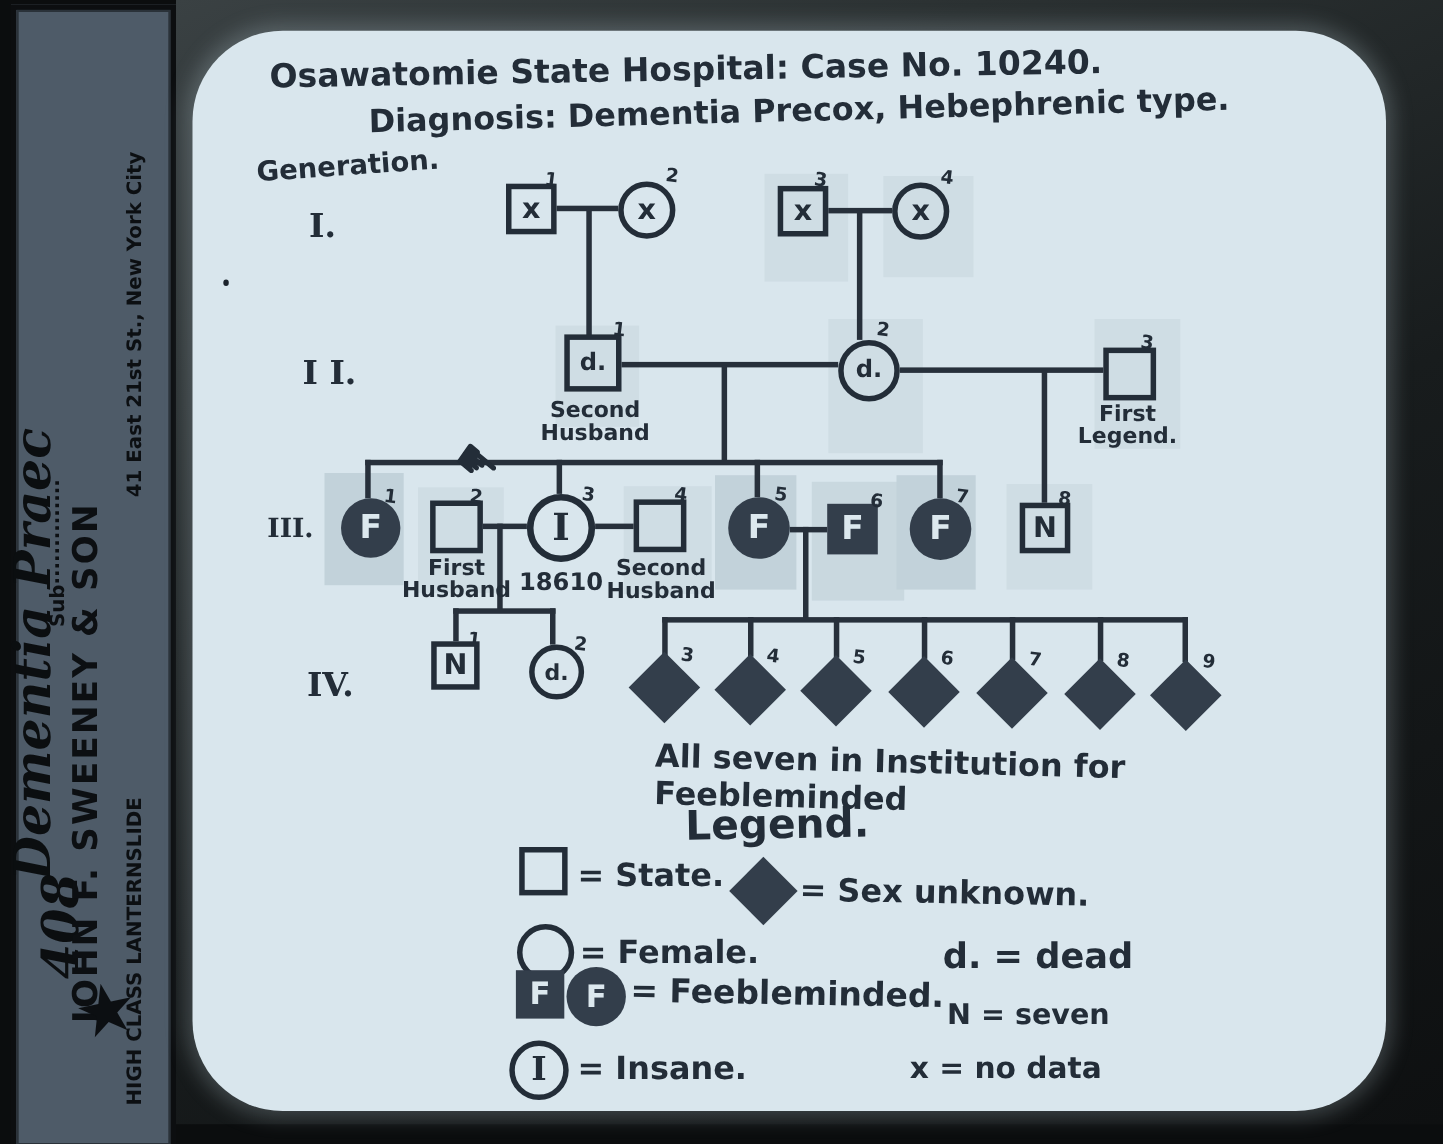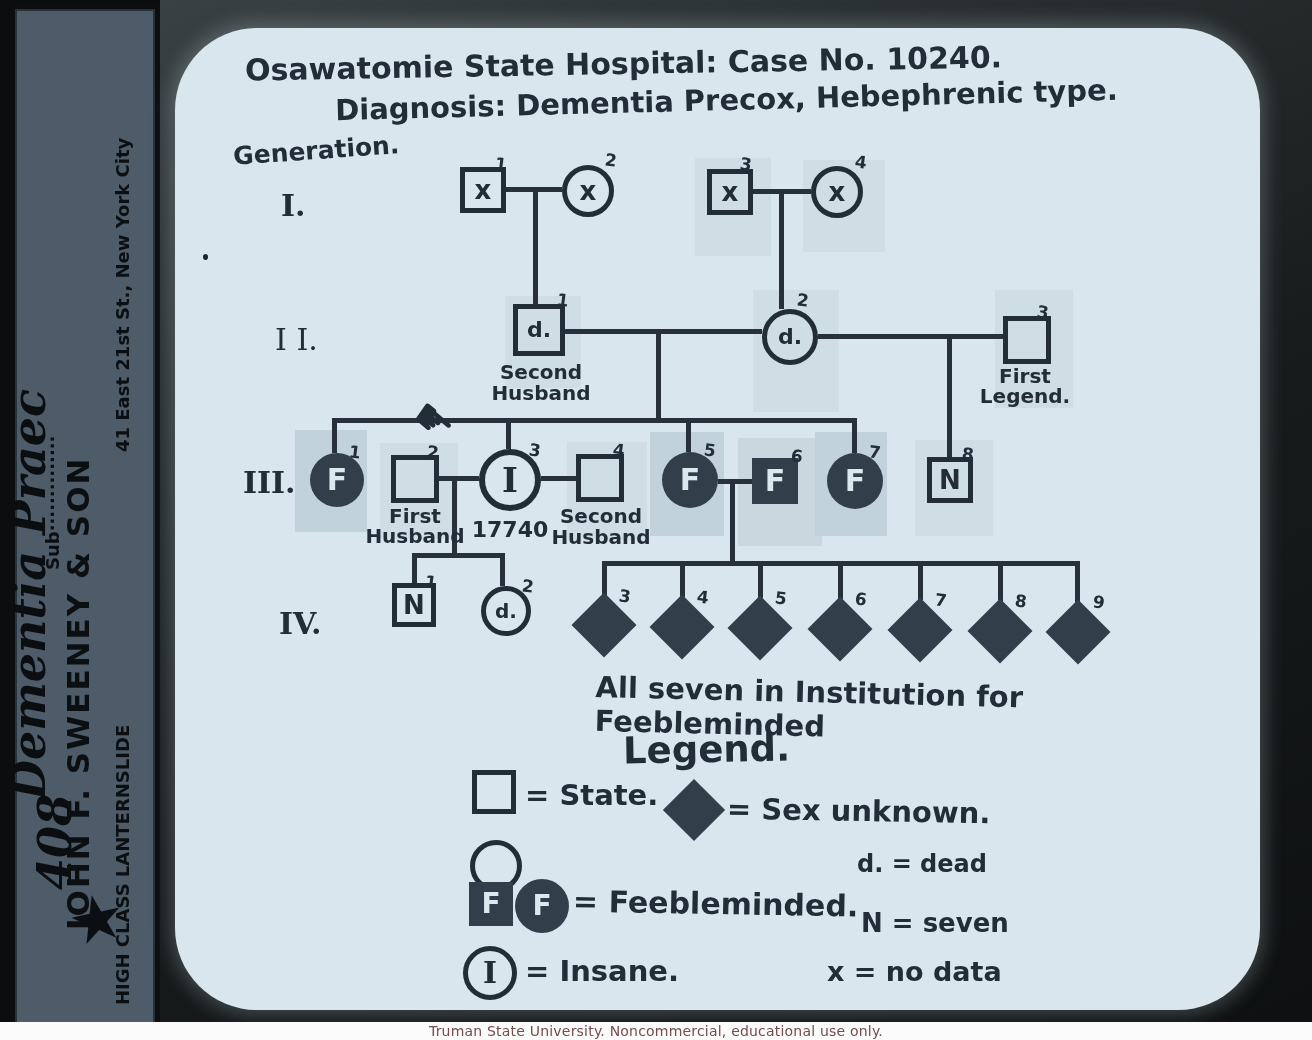--- a/index.html
+++ b/index.html
@@ -58,22 +58,22 @@
   <div style="position:absolute;left:68px;top:882px;font-size:64px;color:#0c0f12;transform:rotate(-12deg);">★</div>
 
   <div class="slide">
     <div class="speck" style="left:28px;top:226px;width:5px;height:6px;"></div>
 
     <div class="hand" style="left:70px;top:18px;font-size:30px;font-weight:700;transform:rotate(-1deg);">Osawatomie State Hospital:  Case No. 10240.</div>
     <div class="hand" style="left:160px;top:55px;font-size:29px;font-weight:700;transform:rotate(-1.5deg);">Diagnosis: Dementia Precox, Hebephrenic type.</div>
     <div class="hand" style="left:58px;top:108px;font-size:25px;font-weight:700;transform:rotate(-4deg);">Generation.</div>
 
     <div class="hand" style="left:106px;top:160px;font-size:30px;font-weight:700;font-family:'DejaVu Serif',serif;">I.</div>
-    <div class="hand" style="left:100px;top:294px;font-size:30px;font-weight:400;font-family:'DejaVu Serif',serif;">I I.</div>
-    <div class="hand" style="left:68px;top:437px;font-size:30px;font-weight:700;font-family:'DejaVu Serif',serif;">III.</div>
+    <div class="hand" style="left:100px;top:294px;font-size:30px;font-weight:700;font-family:'DejaVu Serif',serif;">I I.</div>
+    <div class="hand" style="left:68px;top:437px;font-size:24px;font-weight:700;font-family:'DejaVu Serif',serif;">III.</div>
     <div class="hand" style="left:104px;top:578px;font-size:30px;font-weight:700;font-family:'DejaVu Serif',serif;">IV.</div>
 
     <div class="patch" style="left:520px;top:130px;width:76px;height:98px;"></div>
     <div class="patch" style="left:628px;top:132px;width:82px;height:92px;"></div>
     <div class="patch" style="left:330px;top:268px;width:76px;height:92px;"></div>
     <div class="patch" style="left:578px;top:262px;width:86px;height:122px;"></div>
     <div class="patch" style="left:820px;top:262px;width:78px;height:118px;"></div>
     <div class="patch dark" style="left:120px;top:402px;width:72px;height:102px;"></div>
     <div class="patch" style="left:205px;top:415px;width:78px;height:96px;"></div>
     <div class="patch" style="left:392px;top:414px;width:80px;height:98px;"></div>
@@ -143,21 +143,21 @@
       </div>
     <div class="num" style="left:174px;top:414px;">1</div>
     <div class="sym sq" style="left:216px;top:427px;width:38px;height:38px;"></div>
     <div class="num" style="left:252px;top:414px;">2</div>
     <div class="lbl" style="left:190px;top:478px;width:100px;font-size:20px;">First</div>
     <div class="lbl" style="left:190px;top:498px;width:100px;font-size:20px;">Husband</div>
     <div class="sym cir" style="left:304px;top:421px;width:50px;height:50px;border-width:6px;">
       <span class="mark" style="font-size:34px;font-family:'DejaVu Serif',serif;">I</span>
       </div>
     <div class="num" style="left:354px;top:412px;">3</div>
-    <div class="lbl" style="left:285px;top:490px;width:100px;font-size:22px;">17740</div>
+    <div class="lbl" style="left:285px;top:490px;width:100px;font-size:22px;">18610</div>
     <div class="sym sq" style="left:401px;top:426px;width:38px;height:38px;"></div>
     <div class="num" style="left:438px;top:412px;">4</div>
     <div class="lbl" style="left:370px;top:478px;width:112px;font-size:20px;">Second</div>
     <div class="lbl" style="left:370px;top:499px;width:112px;font-size:20px;">Husband</div>
     <div class="sym cirf" style="left:487px;top:424px;width:56px;height:56px;">
       <span class="markw" style="font-size:30px;">F</span>
       </div>
     <div class="num" style="left:529px;top:412px;">5</div>
     <div class="sym sqf" style="left:577px;top:430px;width:46px;height:46px;">
       <span class="markw" style="font-size:30px;">F</span>
@@ -208,32 +208,30 @@
     <div class="num" style="left:918px;top:564px;">9</div>
 
     <div class="hand" style="left:420px;top:650px;font-size:29px;font-weight:700;transform:rotate(1.4deg);">All seven in Institution for Feebleminded</div>
 
     <div class="hand" style="left:448px;top:700px;font-size:37px;font-weight:700;transform:rotate(-1deg);">Legend.</div>
     <div class="sym sq" style="left:297px;top:742px;width:34px;height:34px;"></div>
     <div class="hand" style="left:350px;top:750px;font-size:29px;font-weight:700;">= State.</div>
     <div class="dia" style="left:497px;top:760px;width:44px;height:44px;"></div>
     <div class="hand" style="left:552px;top:766px;font-size:29px;font-weight:700;transform:rotate(1deg);">= Sex unknown.</div>
     <div class="sym cir" style="left:295px;top:812px;width:42px;height:42px;"></div>
-    <div class="hand" style="left:682px;top:822px;font-size:24px;font-weight:700;">d. = dead</div>
+    <div class="hand" style="left:352px;top:820px;font-size:29px;font-weight:700;">= Female.</div>
+    <div class="hand" style="left:682px;top:822px;font-size:32px;font-weight:700;">d. = dead</div>
     <div class="sym sqf" style="left:294px;top:854px;width:44px;height:44px;">
       <span class="markw" style="font-size:28px;">F</span>
       </div>
     <div class="sym cirf" style="left:340px;top:851px;width:54px;height:54px;">
       <span class="markw" style="font-size:28px;">F</span>
       </div>
     <div class="hand" style="left:398px;top:858px;font-size:30px;font-weight:700;transform:rotate(1deg);">= Feebleminded.</div>
     <div class="hand" style="left:686px;top:880px;font-size:26px;font-weight:700;">N = seven</div>
     <div class="sym cir" style="left:288px;top:918px;width:44px;height:44px;">
       <span class="mark" style="font-size:30px;font-family:'DejaVu Serif',serif;">I</span>
       </div>
     <div class="hand" style="left:350px;top:926px;font-size:29px;font-weight:700;">= Insane.</div>
     <div class="hand" style="left:652px;top:928px;font-size:27px;font-weight:700;">x = no data</div>
   </div>
 
-  <div class="caption-bar">
-    <span class="caption-text">Truman State University.  Noncommercial, educational use only.</span>
-  </div>
 </div>
 
 </body></html>

